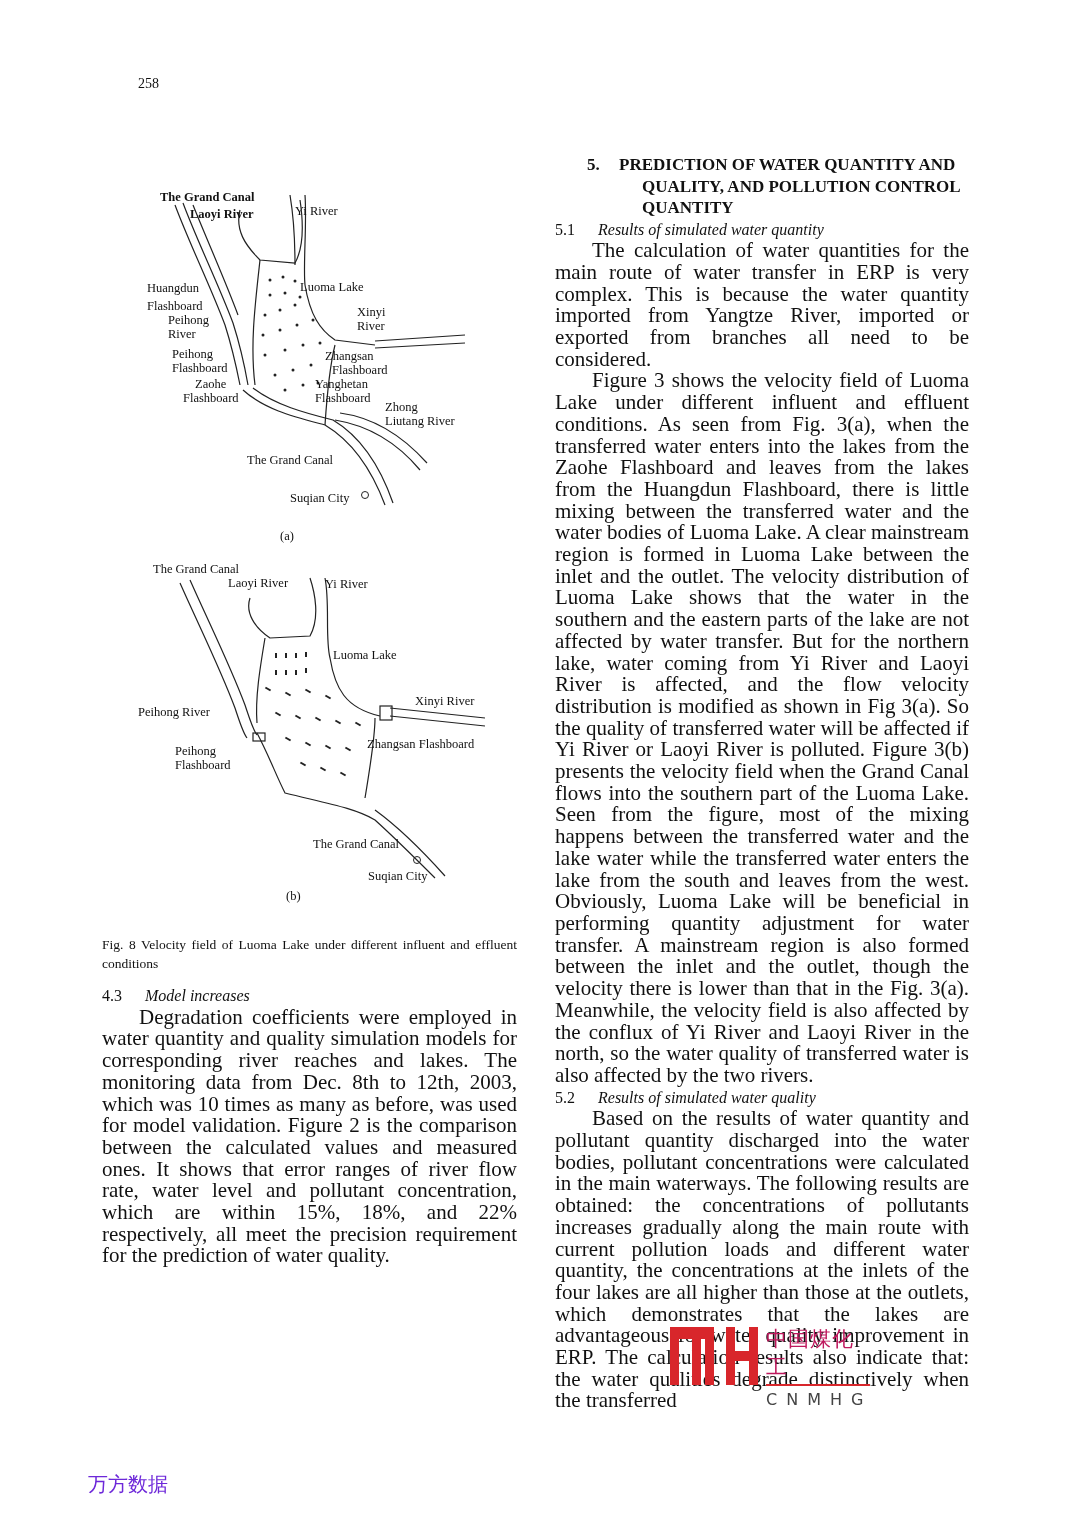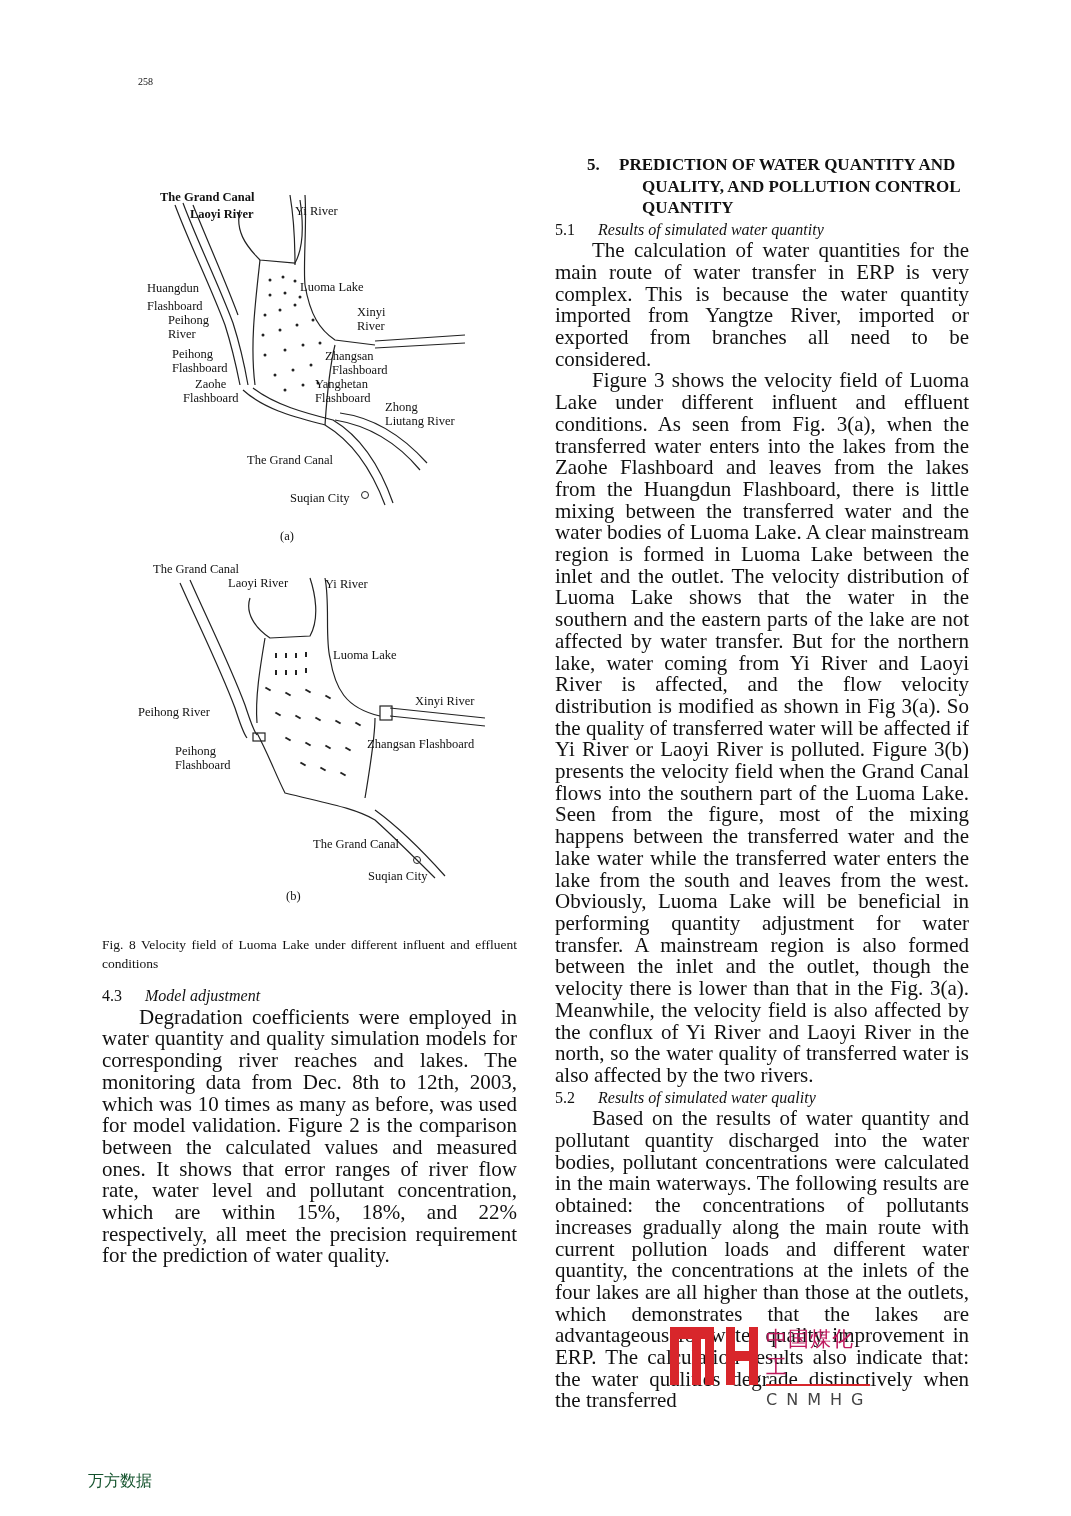--- a/index.html
+++ b/index.html
@@ -1,36 +1,36 @@
 <!DOCTYPE html>
 <html><head>
 <meta charset="utf-8">
 <style>
   html,body{margin:0;padding:0;background:#fff;}
   body{width:1071px;height:1516px;position:relative;overflow:hidden;
        font-family:"Liberation Serif","DejaVu Serif",serif;color:#111;}
   .abs{position:absolute;}
-  .page-num{left:138px;top:76px;font-size:10px;text-align:right;}
+  .page-num{left:138px;top:76px;font-size:14px;text-align:right;}
   .col-left{left:102px;top:985px;width:415px;}
   .col-right{left:555px;top:154px;width:414px;}
   .heading{font-weight:bold;font-size:17px;line-height:21.5px;margin-left:32px;}
   .heading .num{display:inline-block;width:32px;}
   .heading .rest{display:block;padding-left:55px;}
   .sub{font-size:16px;line-height:21.7px;}
   .sub .n{display:inline-block;width:43px;}
   .sub i{font-style:italic;}
   p.body{margin:0;font-size:21px;line-height:21.7px;text-align:justify;text-indent:37px;}
   .caption{left:102px;top:935px;width:415px;font-size:13.5px;line-height:19px;text-align:justify;}
   .fig{left:135px;}
   .fig svg text{font-family:"Liberation Serif","DejaVu Serif",serif;font-size:12.5px;fill:#111;}
   .fig-label{font-size:13px;}
   .logo{left:670px;top:1325px;}
   .logo-cn{font-family:"DejaVu Sans",sans-serif;font-size:21px;color:#be185d;letter-spacing:1px;}
   .logo-en{font-family:"DejaVu Sans",sans-serif;font-size:16px;color:#444;letter-spacing:9px;}
-  .footer{left:88px;top:1471px;font-family:"DejaVu Sans",sans-serif;font-size:16px;color:#14532d;}
+  .footer{left:88px;top:1471px;font-family:"DejaVu Sans",sans-serif;font-size:20px;color:#6d28d9;}
 </style>
 </head>
 <body>
 
 <div class="abs page-num">258</div>
 
 <div class="abs fig" style="top:185px;">
   <svg width="350" height="360" viewBox="0 0 350 360">
     <g fill="none" stroke="#222" stroke-width="1.2">
 
@@ -162,21 +162,21 @@
     <circle cx="282" cy="302" r="3.5" fill="none" stroke="#222"></circle>
     <text x="233" y="322">Suqian City</text>
     <text x="151" y="342" class="fig-label">(b)</text>
   </svg>
 </div>
 
 <div class="abs caption">Fig. 8   Velocity field of Luoma Lake under different influent and effluent conditions</div>
 
 <div class="abs col-left">
   <div class="sub">
-    <span class="n">4.3</span><i>Model adjustment</i>
+    <span class="n">4.3</span><i>Model increases</i>
   </div>
   <p class="body">Degradation coefficients were employed in water quantity and quality simulation models for corresponding river reaches and lakes. The monitoring data from Dec. 8th to 12th, 2003, which was 10 times as many as before, was used for model validation. Figure 2 is the comparison between the calculated values and measured ones. It shows that error ranges of river flow rate, water level and pollutant concentration, which are within 15%, 18%, and 22% respectively, all meet the precision requirement for the prediction of water quality.</p>
 </div>
 
 <div class="abs col-right">
   <div class="heading">
     <span class="num">5.</span><span>PREDICTION OF WATER QUANTITY AND</span>
     <span class="rest">QUALITY, AND POLLUTION CONTROL QUANTITY</span>
   </div>
   <div class="sub">

